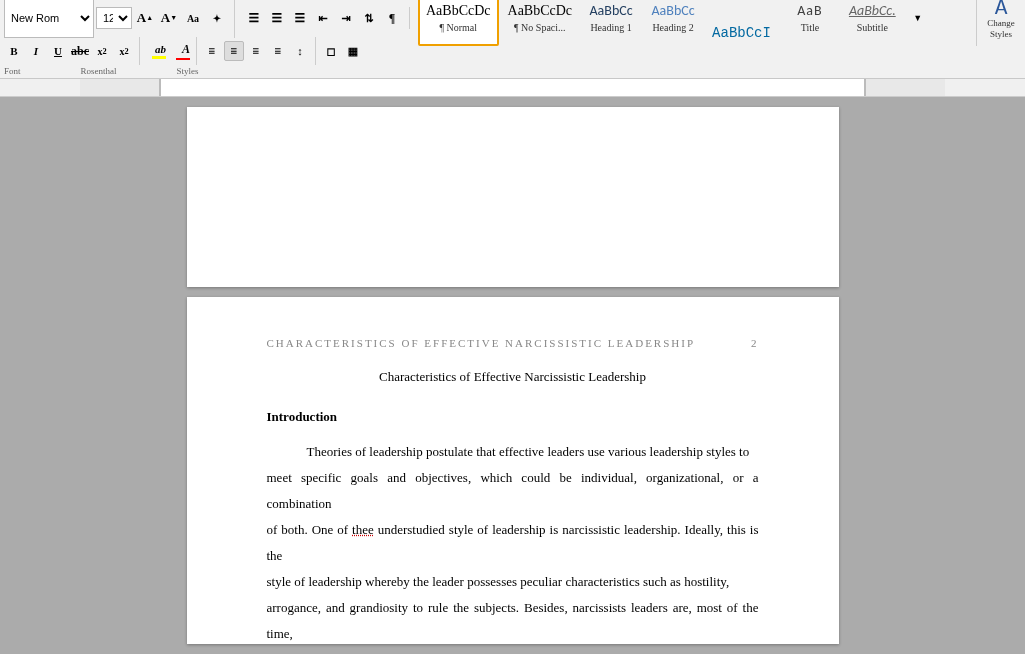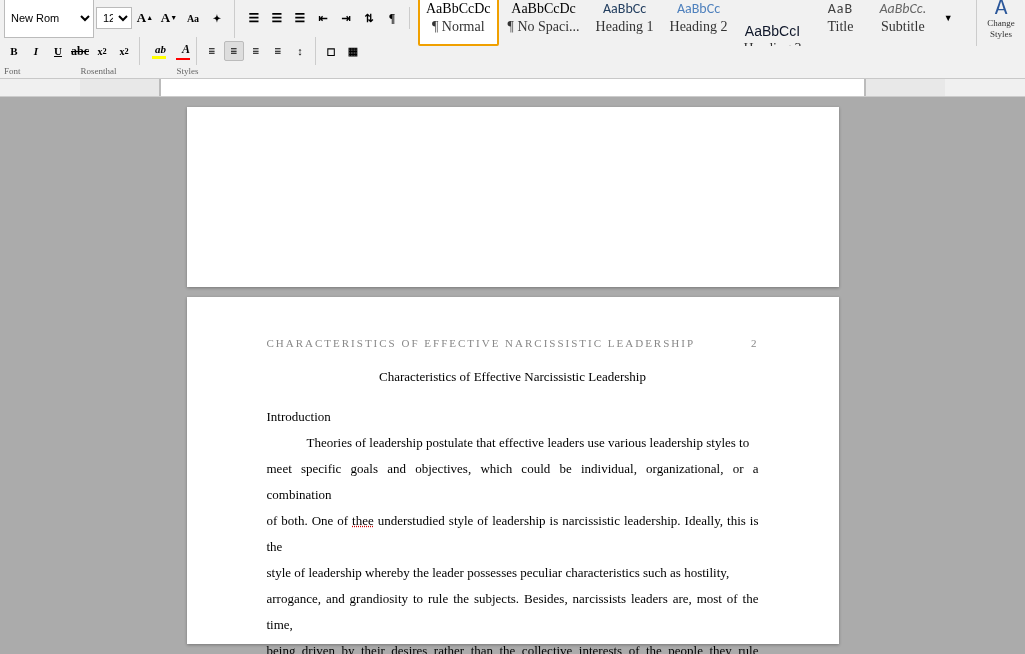--- a/index.html
+++ b/index.html
@@ -99,32 +99,32 @@
       border: 2px solid #f0a000;
       background: #fff;
     }
 
     .style-btn .style-preview {
       font-size: 14px;
       line-height: 1.2;
     }
 
     .style-btn .style-label {
-      font-size: 14px;
+      font-size: 10px;
       color: #333;
       margin-top: 2px;
     }
 
     .normal-preview { font-family: 'Times New Roman', serif; font-size: 13px; }
     .no-spacing-preview { font-family: 'Times New Roman', serif; font-size: 13px; }
     .heading1-preview { font-family: Calibri, sans-serif; font-size: 14px; color: #254061; }
     .heading2-preview { font-family: Calibri, sans-serif; font-size: 13px; color: #4f81bd; }
-    .heading3-preview { font-family: Liberation Sans, sans-serif; font-size: 12px; color: #0f172a; margin-top: 44px; }
+    .heading3-preview { font-family: Liberation Mono, monospace; font-size: 12px; color: #0369a1; margin-top: 44px; }
     .title-preview { font-family: Calibri, sans-serif; font-size: 18px; color: #404040; letter-spacing: 1px; }
-    .subtitle-preview { font-family: Calibri, sans-serif; font-size: 12px; color: #4f81bd; font-style: italic; }
+    .subtitle-preview { font-family: Calibri, sans-serif; font-size: 12px; color: #4f81bd; font-style: italic; text-decoration: underline; }
 
     .change-styles-btn {
       display: flex;
       flex-direction: column;
       align-items: center;
       justify-content: center;
       width: 40px;
       cursor: pointer;
       font-size: 9px;
       color: #333;
@@ -259,22 +259,22 @@
     .page-center-title {
       text-align: center;
       font-family: 'Times New Roman', serif;
       font-size: 13px;
       margin-bottom: 24px;
     }
 
     .intro-heading {
       font-family: 'Times New Roman', serif;
       font-size: 13px;
-      font-weight: normal;
-      margin-bottom: 5px;
+      font-weight: bold;
+      margin-bottom: 14px;
     }
 
     .body-text {
       font-family: 'Times New Roman', serif;
       font-size: 13px;
       line-height: 2;
       text-align: justify;
     }
 
     .underline-dotted {

